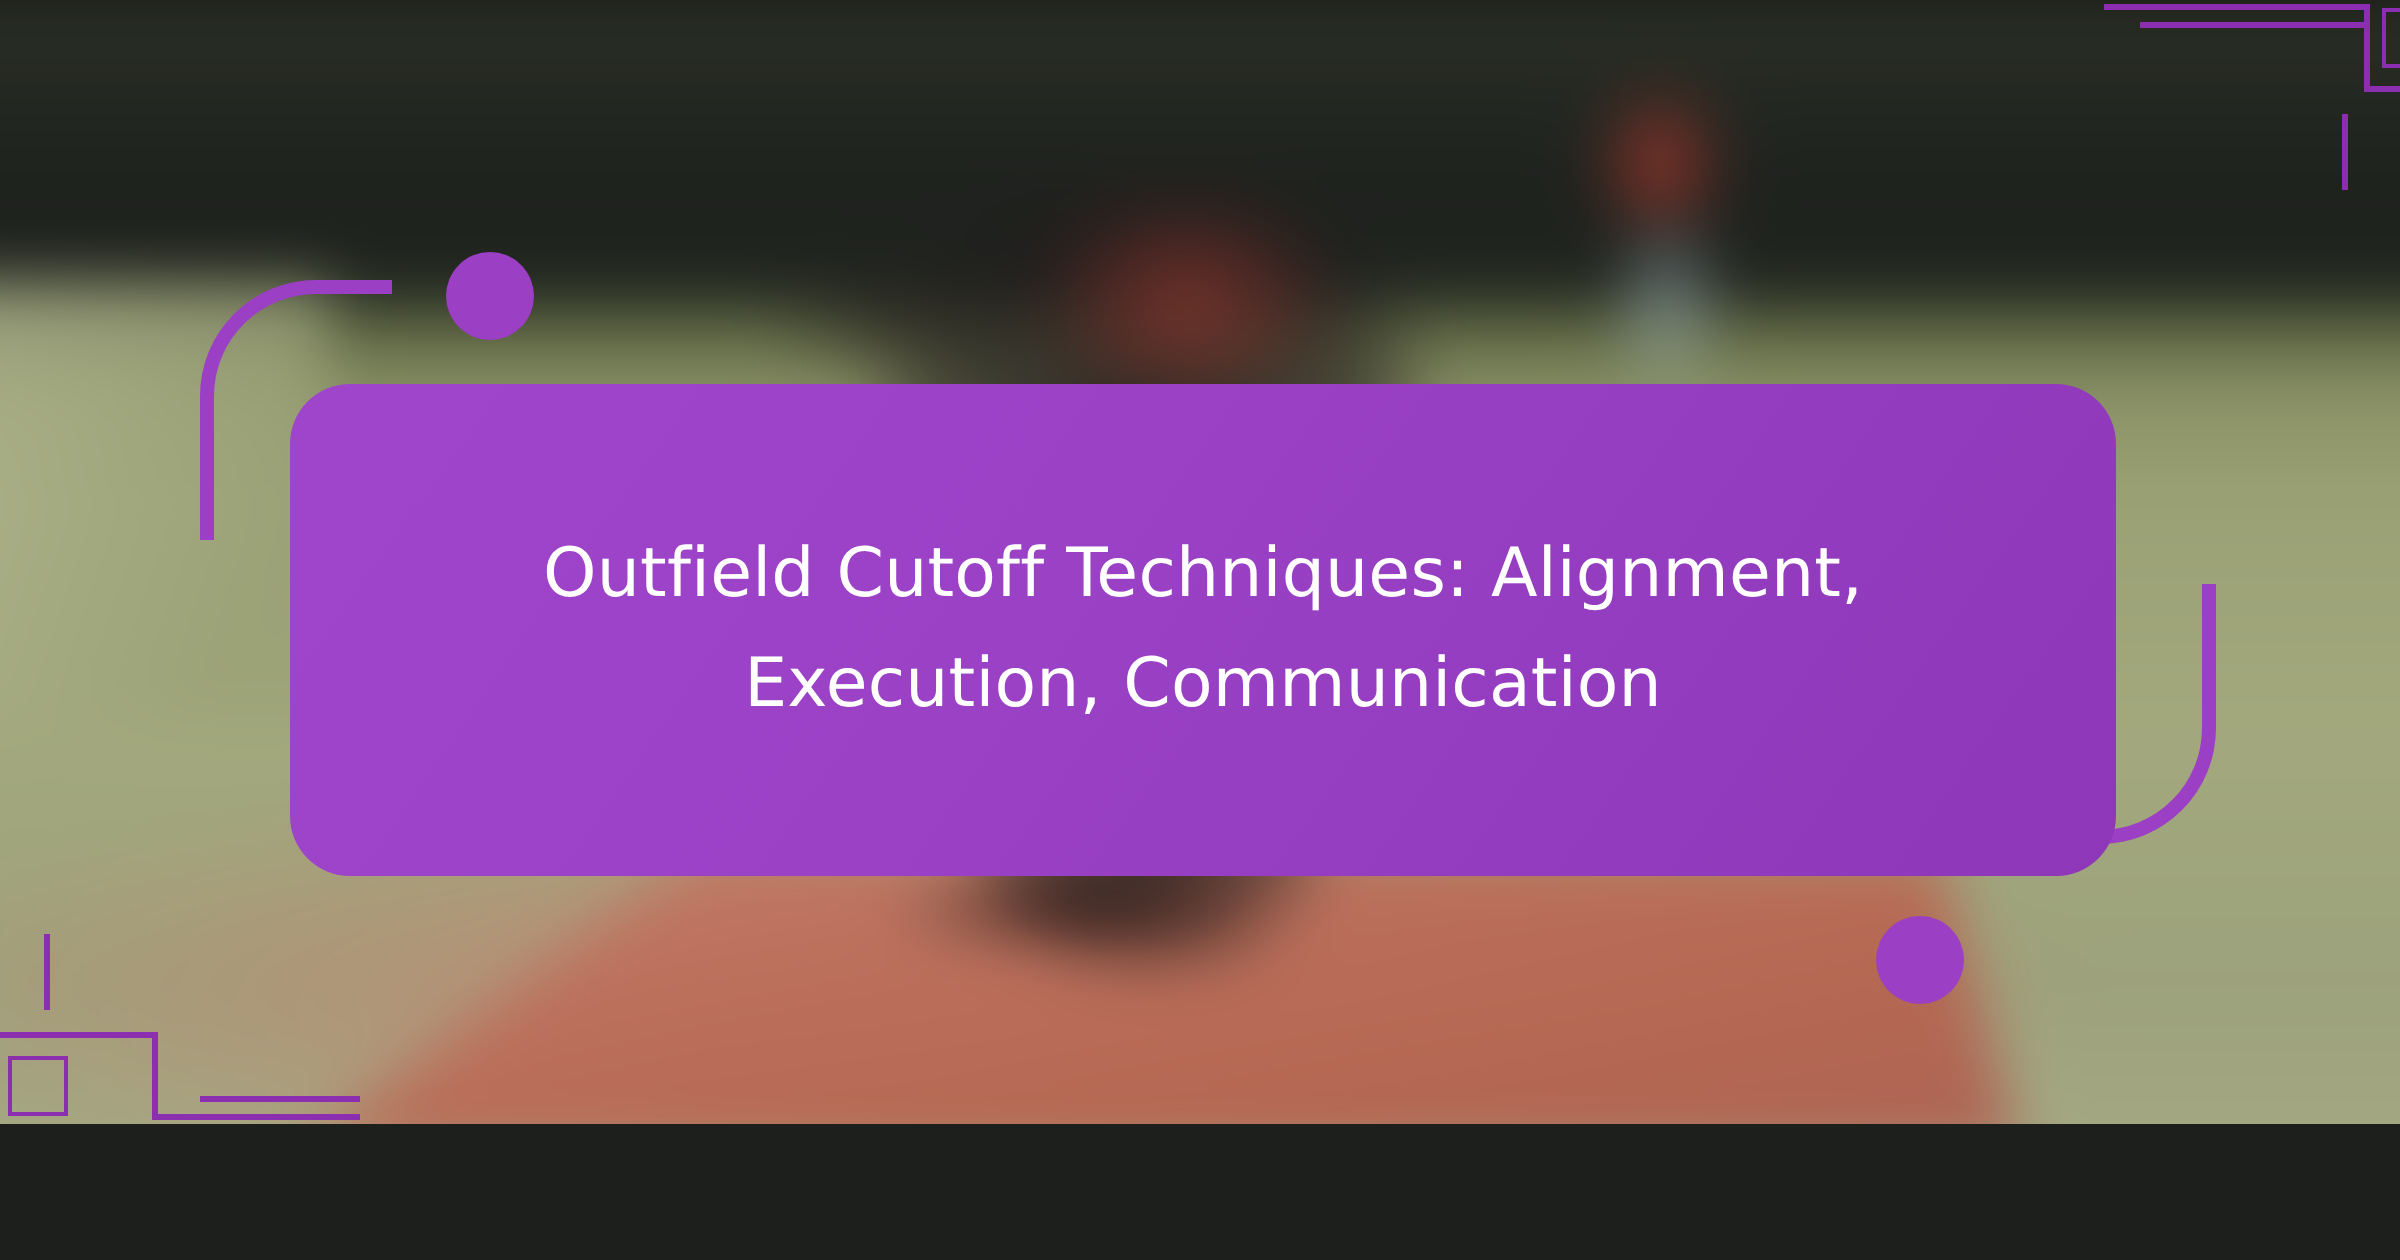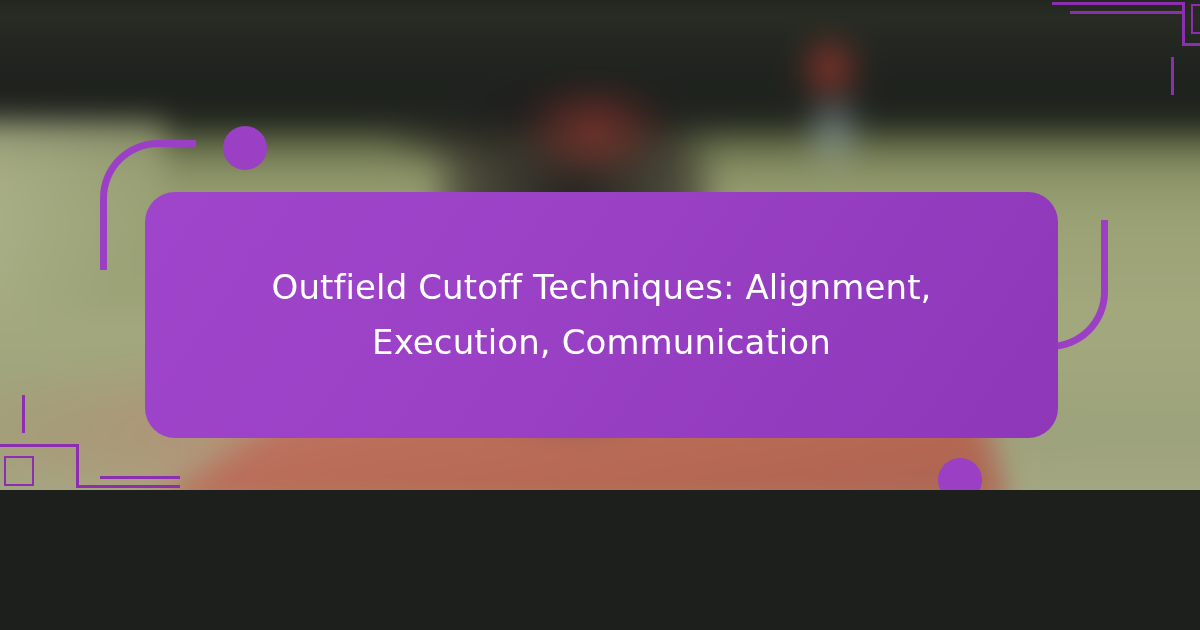--- a/index.html
+++ b/index.html
@@ -6,21 +6,21 @@
 
   html, body {
     width:1200px; height:630px;
     background:#1c1f1c;
     font-family:"DejaVu Sans", sans-serif;
     overflow:hidden;
   }
 
   #stage {
     position:relative;
-    width:1200px; height:490px;
+    width:1200px; height:562px;
     overflow:hidden;
   }
 
   
   .bg-photo {
     position:absolute; inset:-40px;
     filter:blur(14px) saturate(0.95);
   }
 
   

